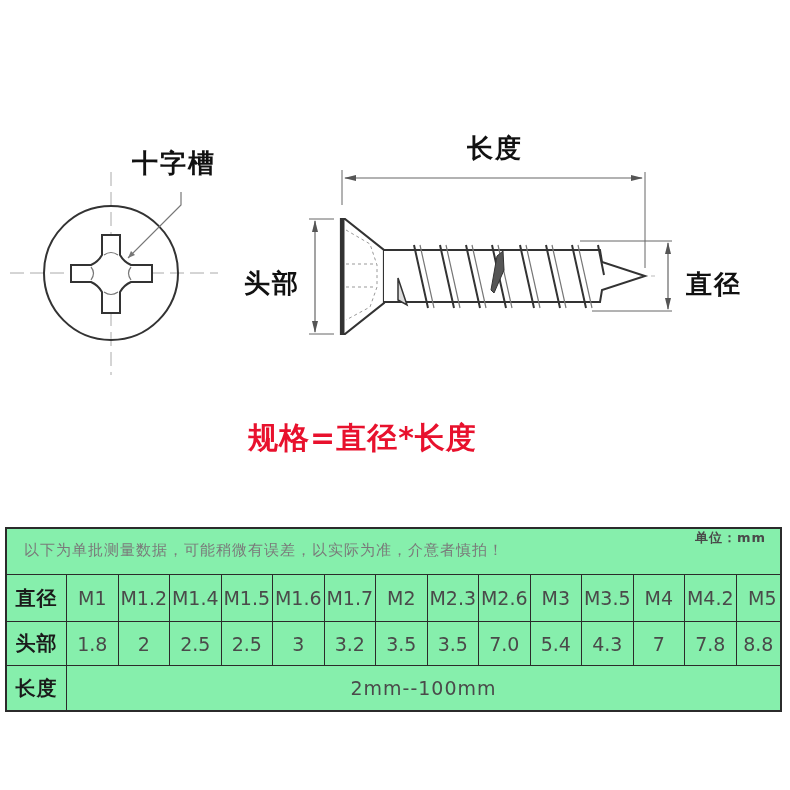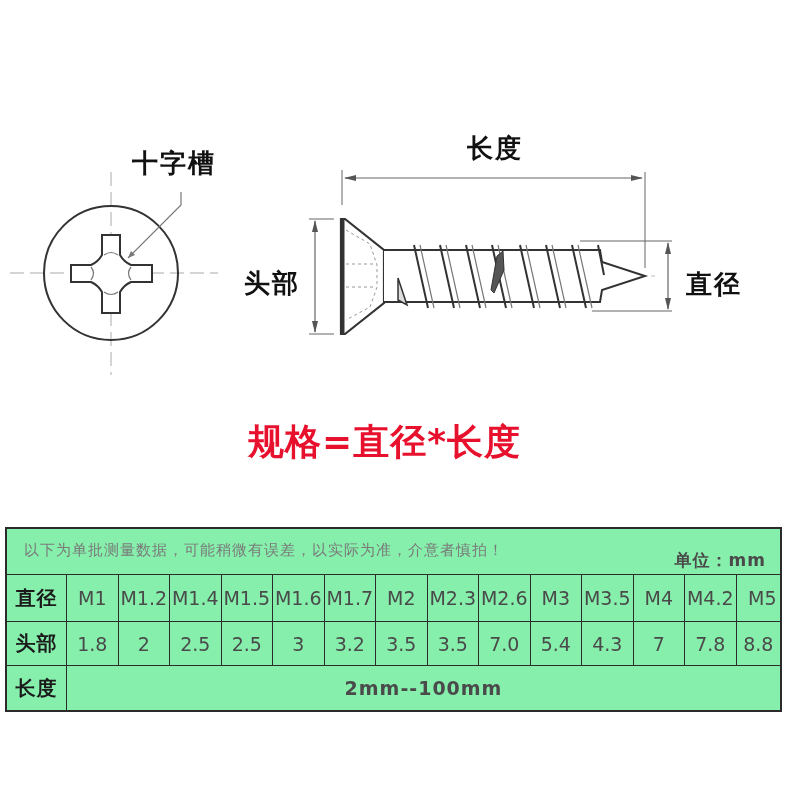--- a/index.html
+++ b/index.html
@@ -1,32 +1,32 @@
 <!DOCTYPE html>
 <html><head>
 <meta charset="utf-8">
 <style>
   html,body{margin:0;padding:0;background:#ffffff;}
   body{width:790px;height:790px;position:relative;overflow:hidden;font-family:"DejaVu Sans","Liberation Sans",sans-serif;}
   .diagram{position:absolute;left:0;top:0;width:775px;height:500px;}
   .lbl{position:absolute;font-weight:bold;color:#111;font-size:26px;letter-spacing:2px;white-space:nowrap;}
-  .formula{position:absolute;left:248px;top:418px;font-size:36px;font-weight:bold;color:#e8112d;letter-spacing:1px;white-space:nowrap;}
+  .formula{position:absolute;left:248px;top:418px;font-size:30px;font-weight:bold;color:#e8112d;letter-spacing:1px;white-space:nowrap;}
   .spec-table{position:absolute;left:5px;top:527px;width:777px;height:185px;border:2px solid #2b2b2b;box-sizing:border-box;background:#86efac;}
   .note-row{position:absolute;left:0;top:0;width:100%;height:46px;border-bottom:1.5px solid #2b2b2b;box-sizing:border-box;}
   .note{position:absolute;left:17px;top:12px;font-size:15px;color:#7a7a7a;letter-spacing:1px;white-space:nowrap;}
-  .unit{position:absolute;right:14px;top:20px;font-size:17px;font-weight:bold;color:#4a4a4a;letter-spacing:1px;white-space:nowrap;}
+  .unit{position:absolute;right:14px;top:0;font-size:13px;font-weight:bold;color:#4a4a4a;letter-spacing:1px;white-space:nowrap;}
   .row{position:absolute;left:0;width:100%;display:flex;box-sizing:border-box;border-bottom:1.5px solid #2b2b2b;}
   .row.r1{top:46px;height:47px;}
   .row.r2{top:93px;height:44px;}
   .row.r3{top:137px;height:44px;border-bottom:none;}
   .cell{border-right:1.2px solid #2b2b2b;box-sizing:border-box;display:flex;align-items:center;justify-content:center;font-size:19px;color:#4a4a4a;white-space:nowrap;}
   .cell:last-child{border-right:none;}
   .head{width:60px;font-size:20px;font-weight:bold;color:#1a1a1a;letter-spacing:1px;}
   .val{width:51.5px;}
-  .span{flex:1;font-size:19px;font-weight:bold;color:#4a4a4a;letter-spacing:1px;}
+  .span{flex:1;font-size:19px;font-weight:normal;color:#4a4a4a;letter-spacing:1px;}
 </style>
 </head>
 <body>
 
 <div class="diagram">
   <svg width="790" height="500" viewBox="0 0 790 500">
 
     <g stroke="#333" fill="none">
       <line x1="10" y1="273" x2="218" y2="273" stroke="#aaa" stroke-width="1" stroke-dasharray="14,6"></line>
       <line x1="111" y1="172" x2="111" y2="375" stroke="#aaa" stroke-width="1" stroke-dasharray="14,6"></line>

